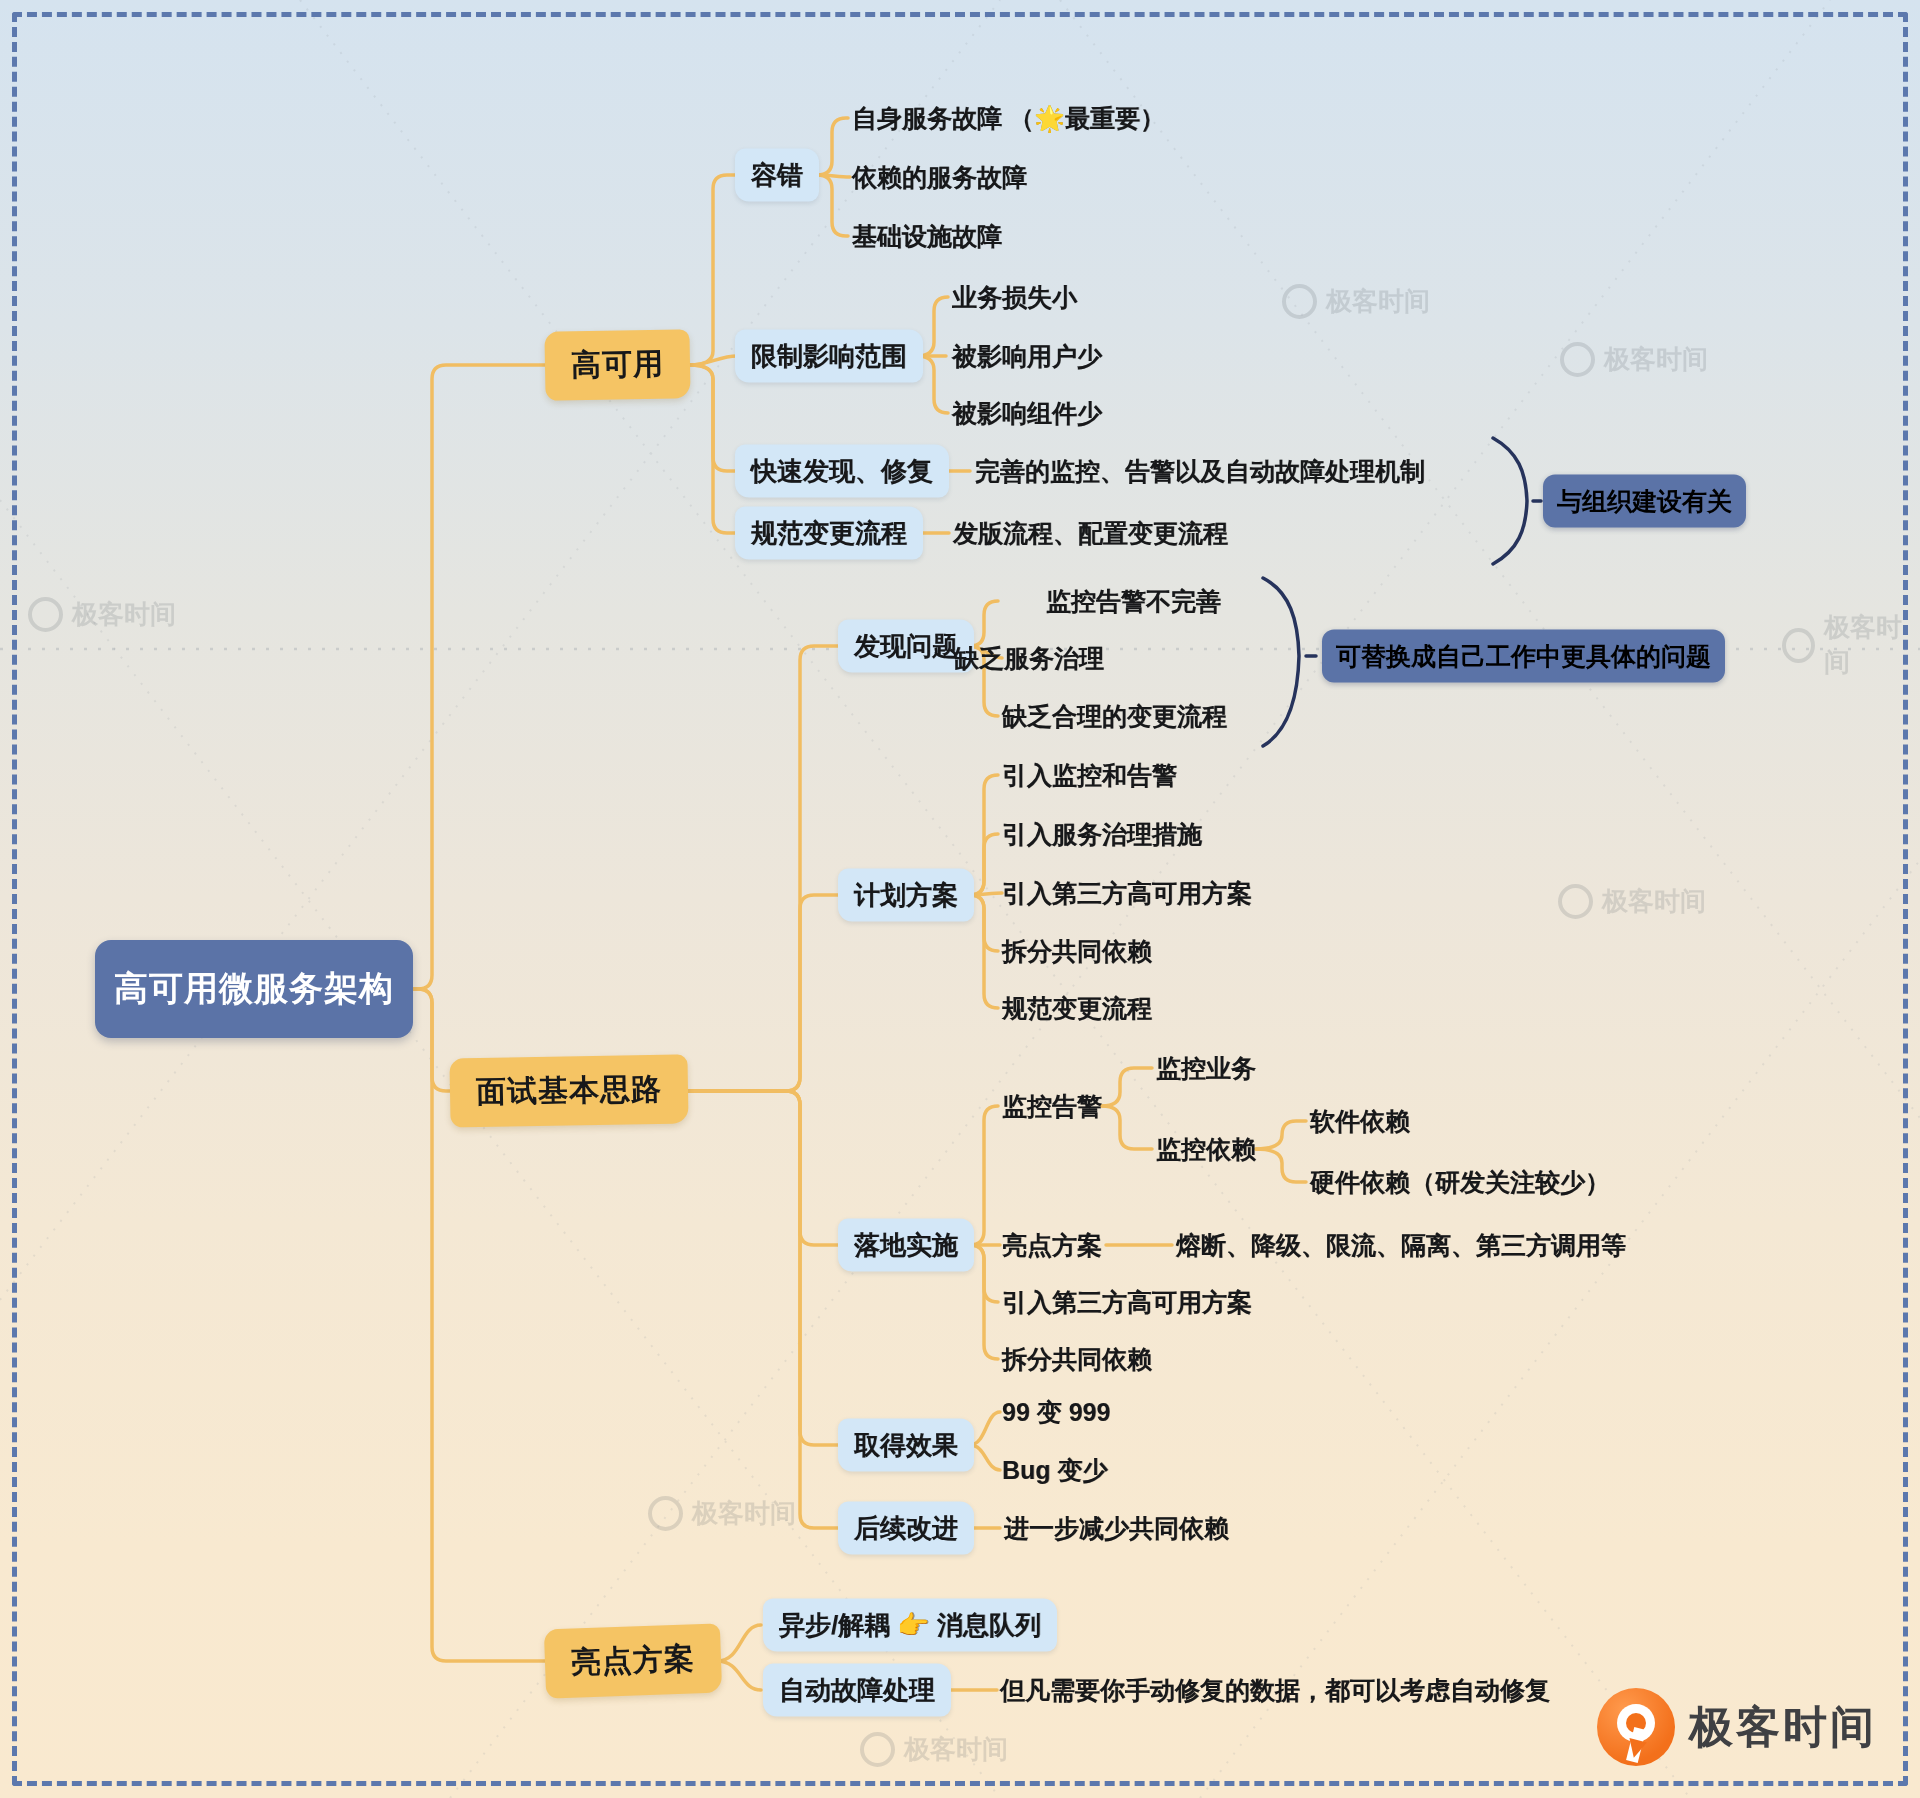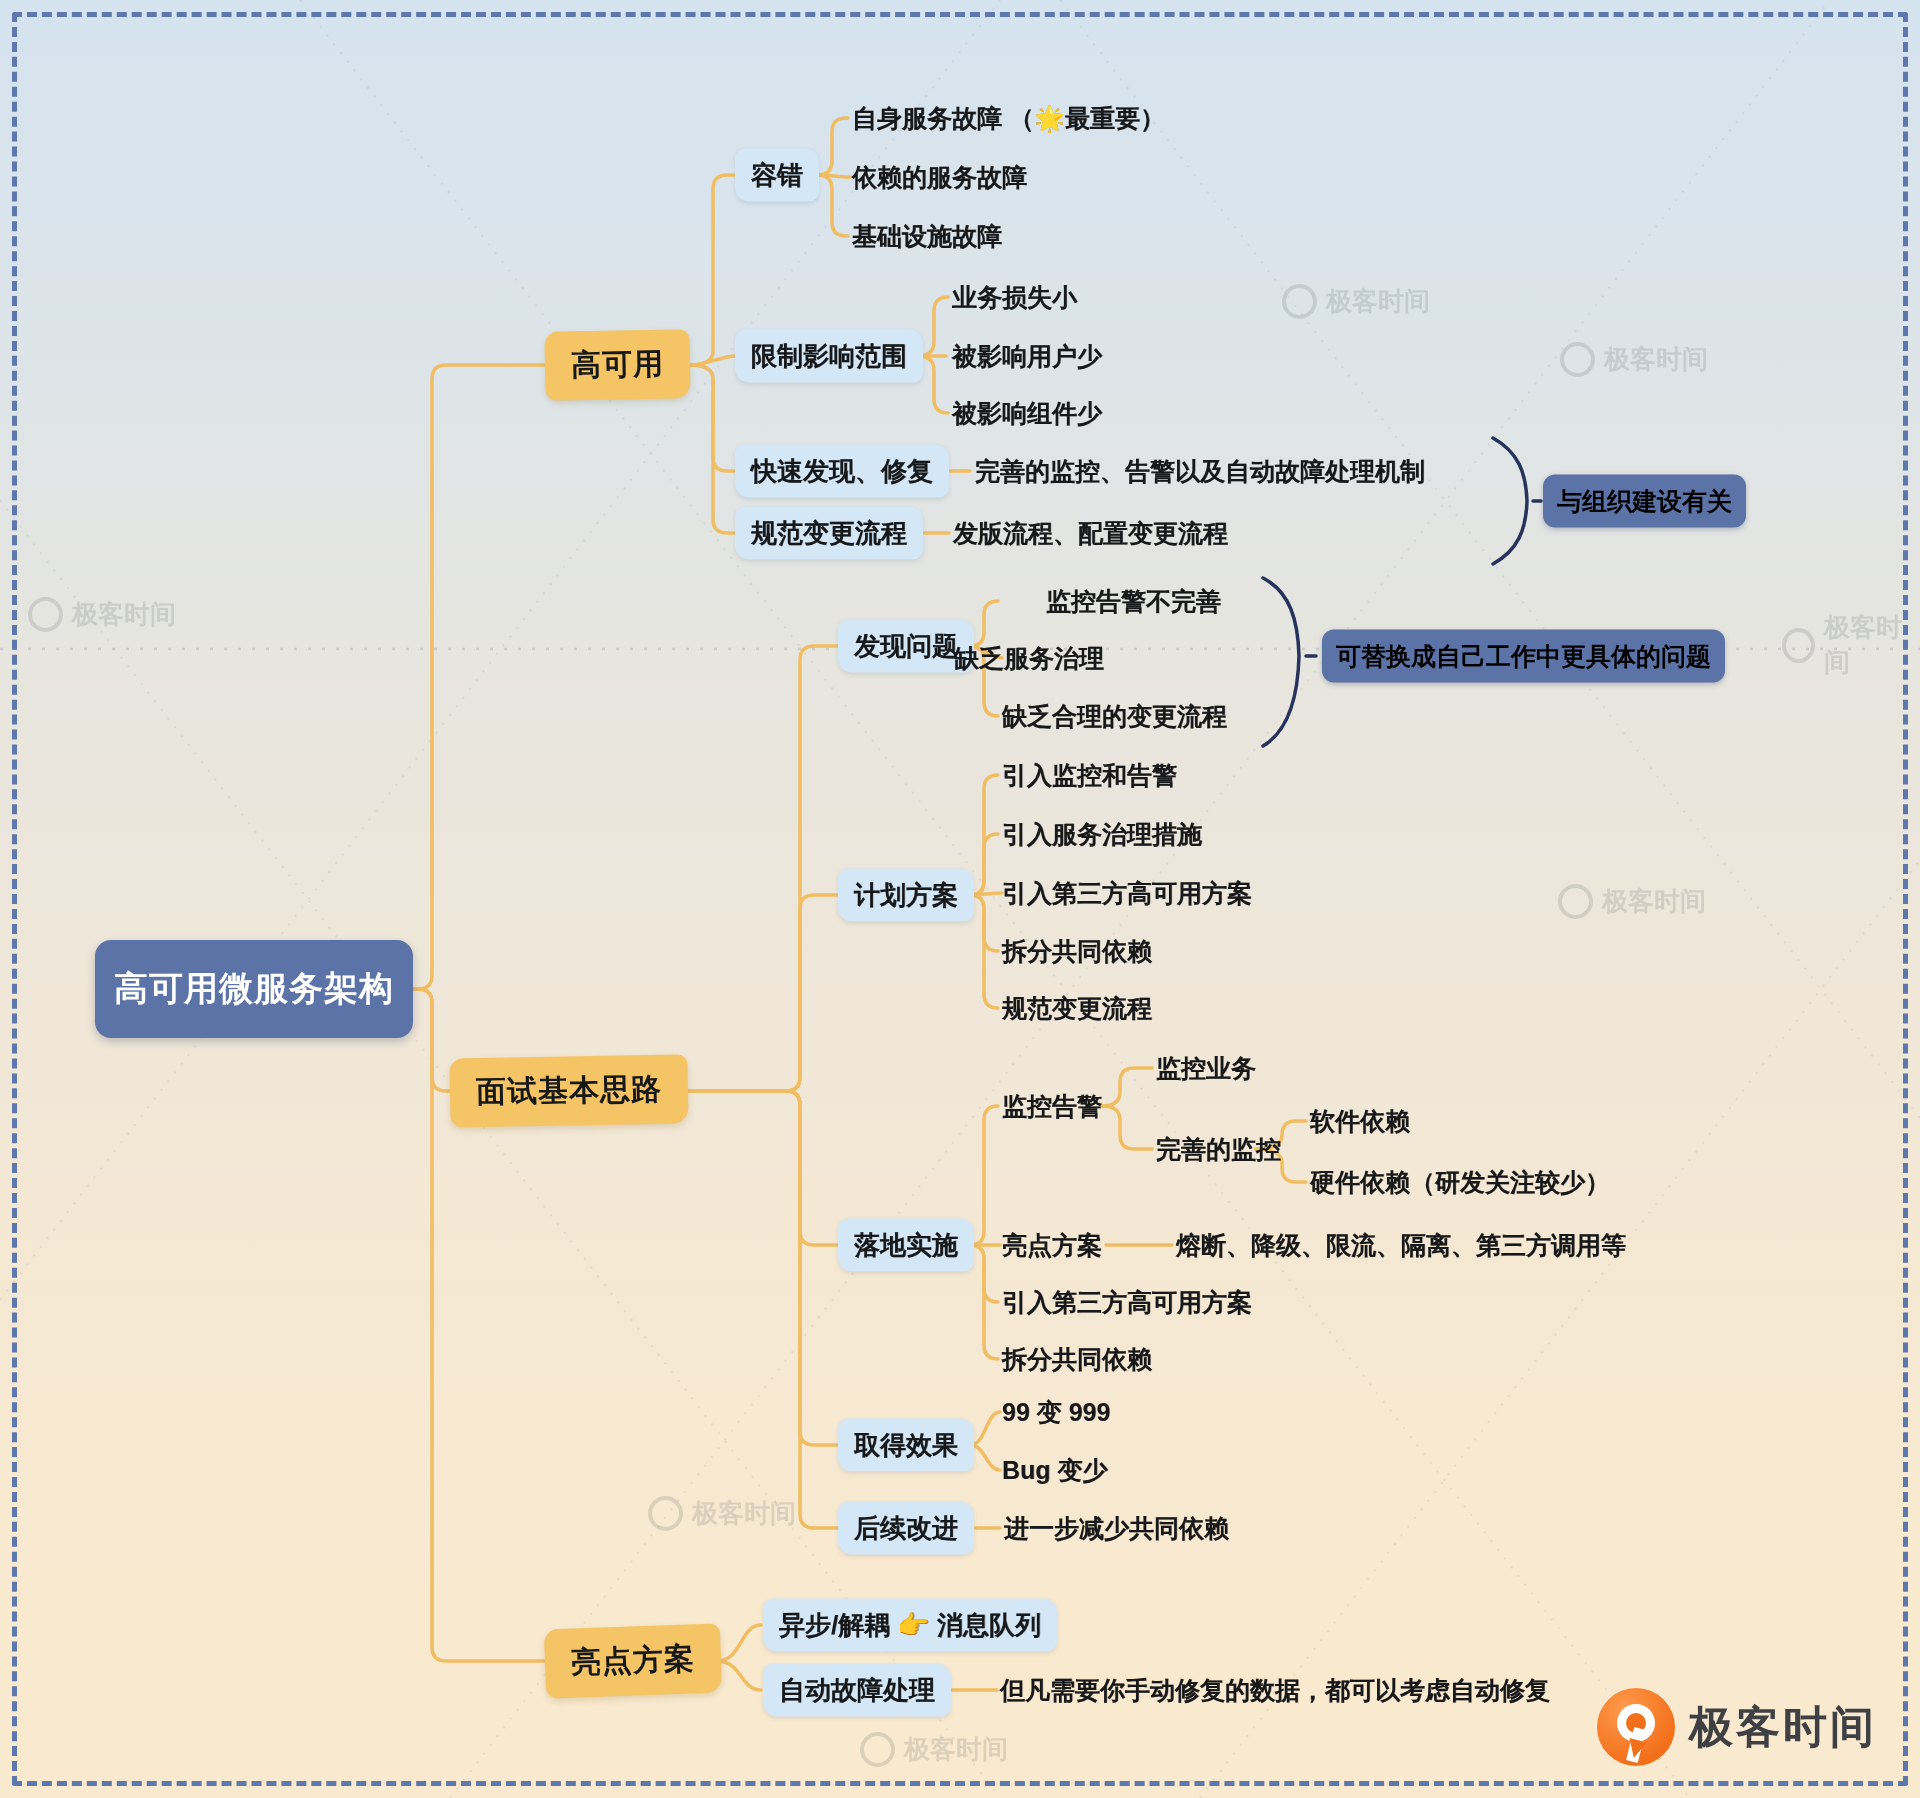--- a/index.html
+++ b/index.html
@@ -133,21 +133,21 @@
   <div class="node topic" style="left:838px;top:895px;">计划方案</div>
   <div class="node leaf" style="left:1002px;top:775px;">引入监控和告警</div>
   <div class="node leaf" style="left:1002px;top:834px;">引入服务治理措施</div>
   <div class="node leaf" style="left:1002px;top:893px;">引入第三方高可用方案</div>
   <div class="node leaf" style="left:1002px;top:951px;">拆分共同依赖</div>
   <div class="node leaf" style="left:1002px;top:1008px;">规范变更流程</div>
 
   <div class="node topic" style="left:838px;top:1245px;">落地实施</div>
   <div class="node leaf" style="left:1002px;top:1106px;">监控告警</div>
   <div class="node leaf" style="left:1156px;top:1068px;">监控业务</div>
-  <div class="node leaf" style="left:1156px;top:1149px;">完善的监控</div>
+  <div class="node leaf" style="left:1156px;top:1149px;">监控依赖</div>
   <div class="node leaf" style="left:1310px;top:1121px;">软件依赖</div>
   <div class="node leaf" style="left:1310px;top:1182px;">硬件依赖（研发关注较少）</div>
   <div class="node leaf" style="left:1002px;top:1245px;">亮点方案</div>
   <div class="node leaf" style="left:1176px;top:1245px;">熔断、降级、限流、隔离、第三方调用等</div>
   <div class="node leaf" style="left:1002px;top:1302px;">引入第三方高可用方案</div>
   <div class="node leaf" style="left:1002px;top:1359px;">拆分共同依赖</div>
 
   <div class="node topic" style="left:838px;top:1445px;">取得效果</div>
   <div class="node leaf" style="left:1002px;top:1412px;">99 变 999</div>
   <div class="node leaf" style="left:1002px;top:1470px;">Bug 变少</div>

